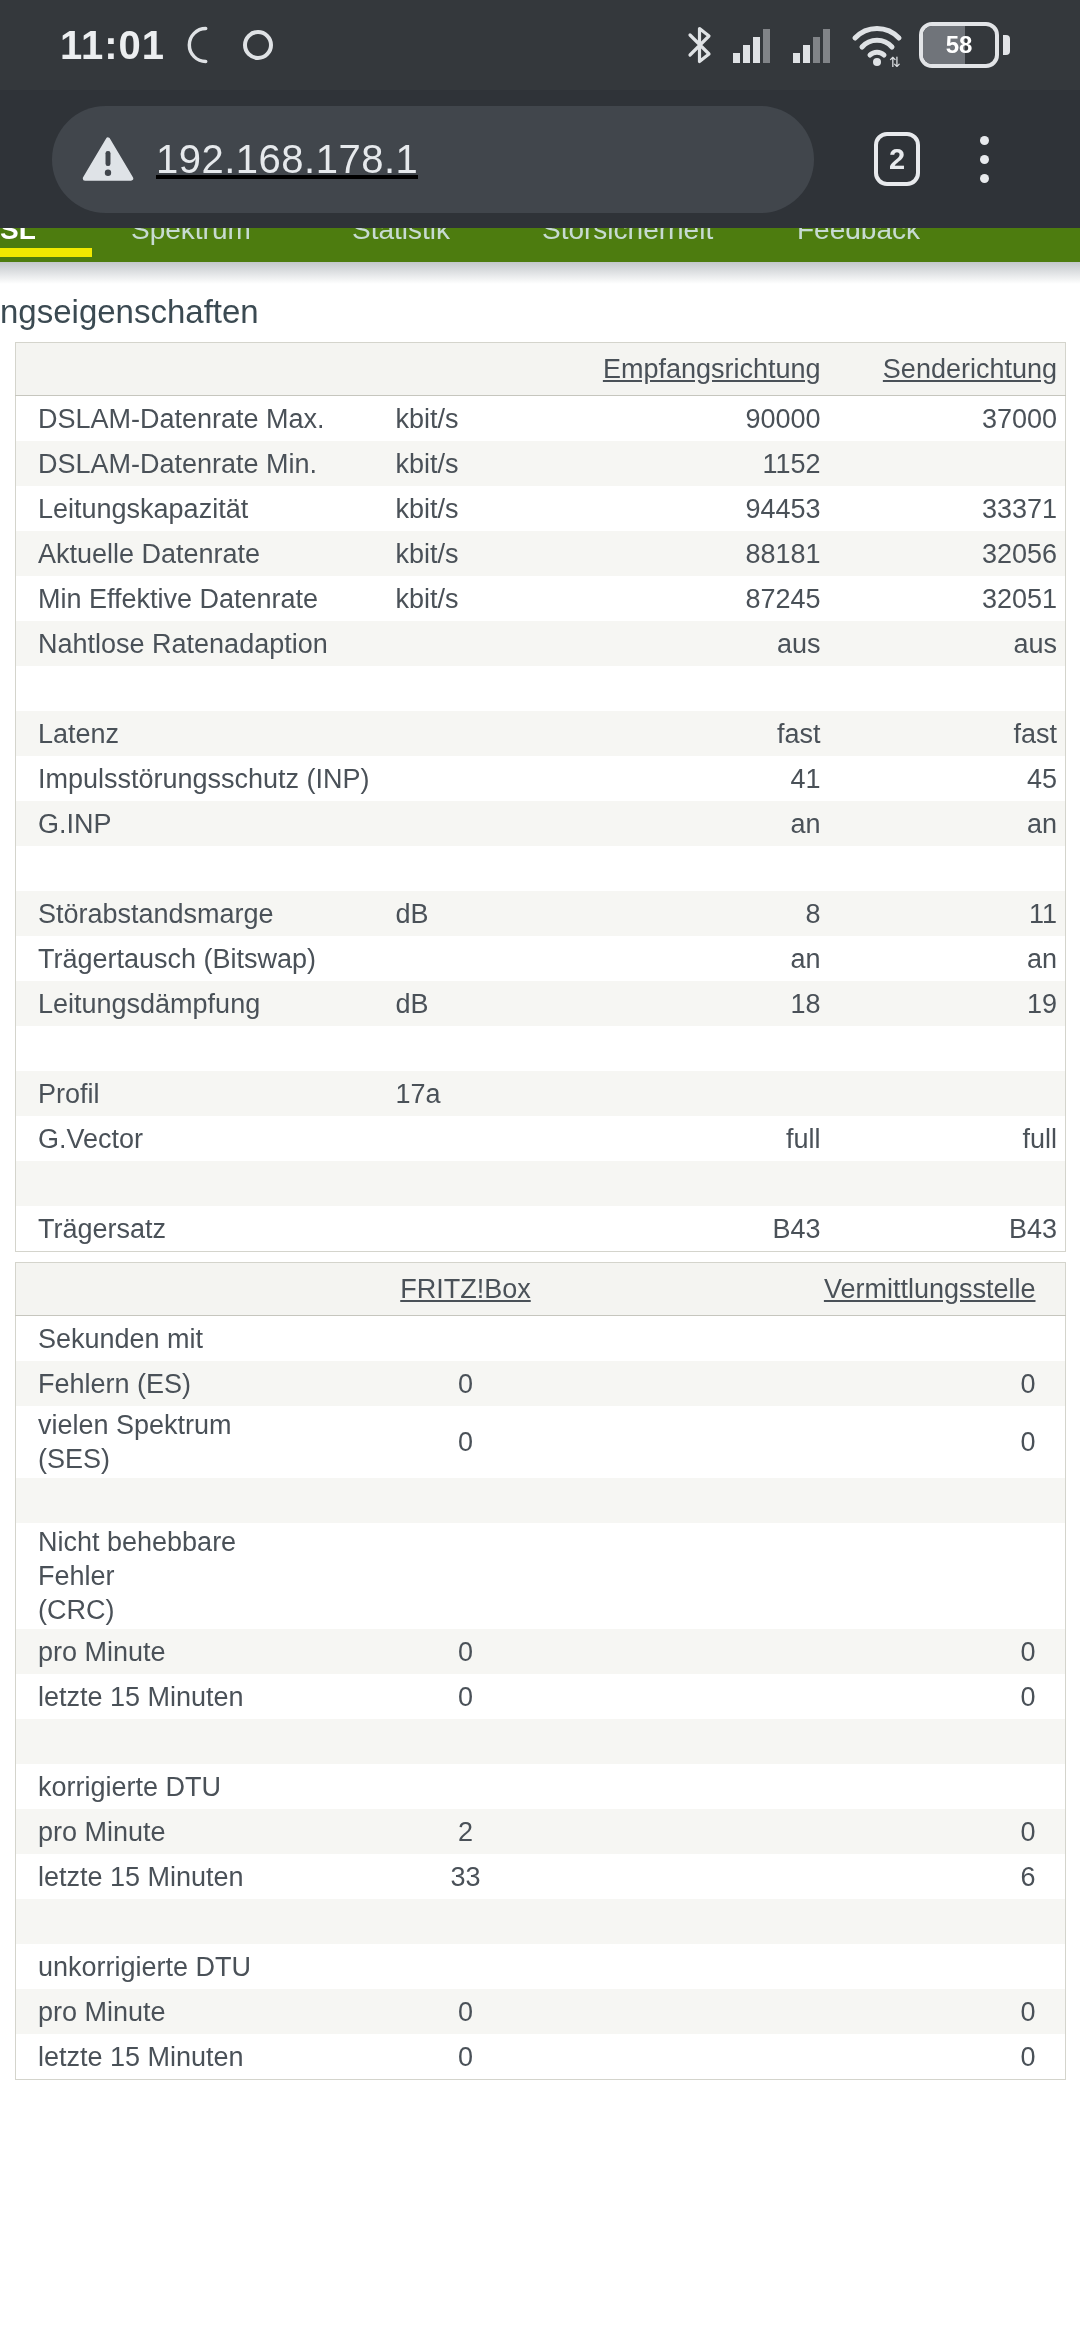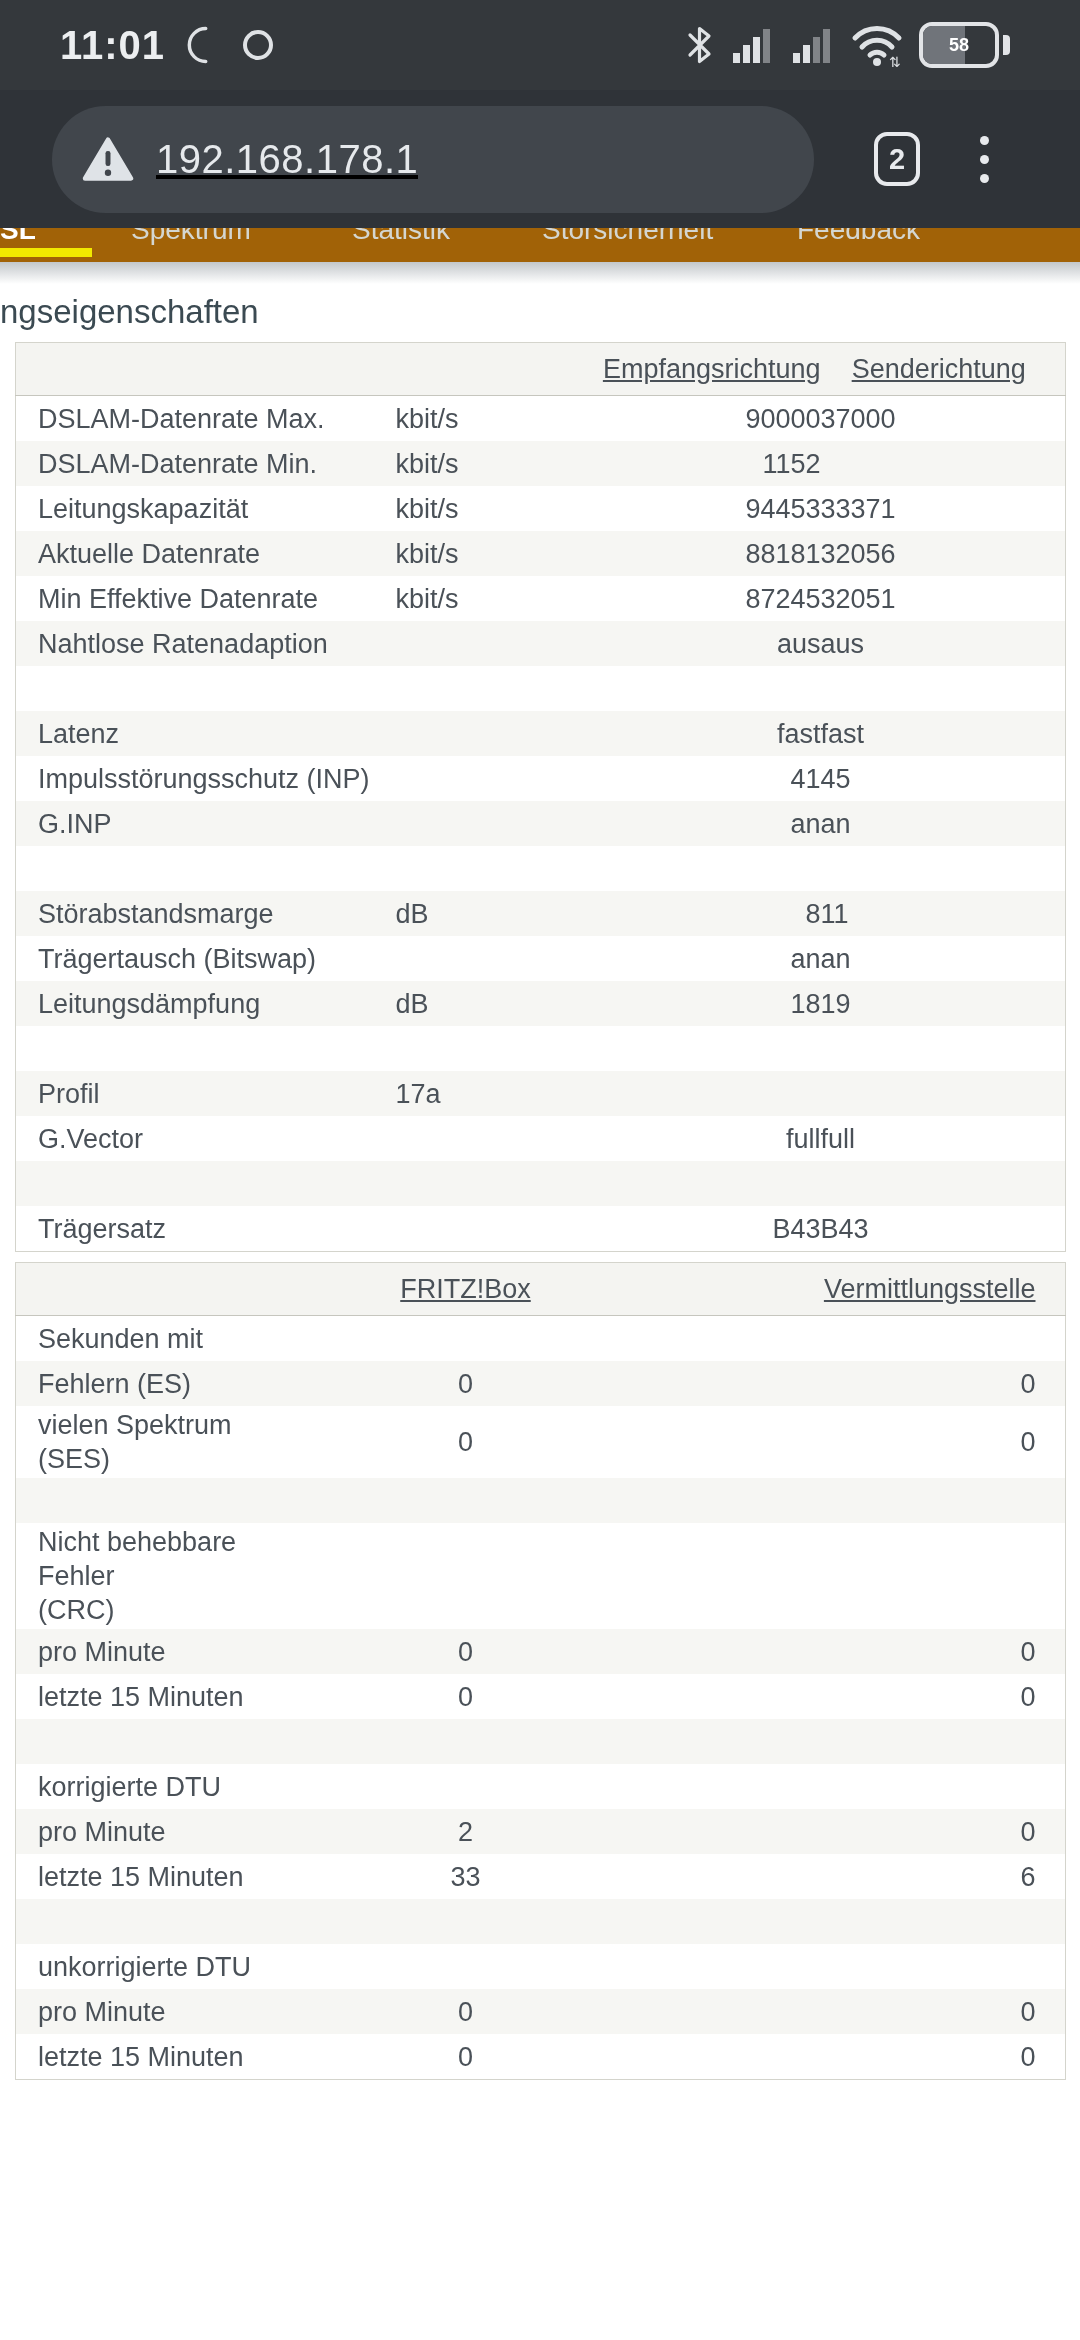--- a/index.html
+++ b/index.html
@@ -8,52 +8,52 @@
 
   
   .statusbar{height:90px;background:#34383c;display:flex;align-items:center;padding:0 70px 0 60px;box-sizing:border-box;}
   .sb-left{display:flex;align-items:center;gap:20px;}
   .sb-time{color:#eceef0;font-size:40px;font-weight:700;letter-spacing:1px;}
   .sb-right{margin-left:auto;display:flex;align-items:center;gap:16px;}
   .ring-icon{width:30px;height:30px;border:4px solid #dfe2e5;border-radius:50%;box-sizing:border-box;}
   .sb-svg{display:block;}
   .battery{position:relative;width:80px;height:46px;border:4px solid #e2e4e7;border-radius:13px;box-sizing:border-box;overflow:hidden;}
   .battery-fill{position:absolute;left:0;top:0;bottom:0;width:58%;background:#70747a;}
-  .battery-num{position:absolute;inset:0;display:flex;align-items:center;justify-content:center;color:#fff;font-size:18px;font-weight:600;}
+  .battery-num{position:absolute;inset:0;display:flex;align-items:center;justify-content:center;color:#fff;font-size:24px;font-weight:600;}
   .battery-nub{width:7px;height:20px;background:#e2e4e7;border-radius:0 4px 4px 0;margin-left:-12px;}
 
   
   .addressbar{height:138px;background:#2f3338;display:flex;align-items:center;padding:0 28px 0 52px;box-sizing:border-box;}
   .urlpill{display:flex;align-items:center;gap:22px;width:762px;height:107px;background:#41464c;border-radius:54px;padding:0 30px;box-sizing:border-box;text-decoration:underline;}
   .url-text{color:#e6e9ec;font-size:40px;letter-spacing:.5px;white-space:nowrap;overflow:hidden;}
   .tabcount{margin-left:60px;width:46px;height:54px;border:4px solid #e8eaed;border-radius:13px;color:#e8eaed;font-size:29px;font-weight:700;display:flex;align-items:center;justify-content:center;box-sizing:border-box;}
   .menu-dots{margin-left:50px;display:flex;flex-direction:column;gap:10px;padding:10px;}
   .menu-dots i{width:9px;height:9px;border-radius:50%;background:#e8eaed;}
 
   
-  .bluebar{position:relative;height:34px;background:#a16207;overflow:hidden;}
+  .bluebar{position:relative;height:34px;background:#4d7c0f;overflow:hidden;}
   .bluebar ul{list-style:none;margin:0;padding:0;position:relative;height:100%;}
   .bluebar li{position:absolute;top:-18px;font-size:28px;line-height:40px;color:rgba(221,235,244,0.85);white-space:nowrap;}
   .bluebar li.active{color:#ffffff;font-weight:700;}
   .tab-0{left:0px;} .tab-1{left:131px;} .tab-2{left:352px;} .tab-3{left:542px;} .tab-4{left:797px;}
   .tab-underline{position:absolute;left:0;top:20px;width:92px;height:9px;background:#f2e900;}
   .bar-shadow{height:22px;background:linear-gradient(to bottom, rgba(55,70,82,0.30), rgba(255,255,255,0));}
 
   
   h1.pagetitle{margin:8px 0 0 0;font-size:33px;line-height:40px;font-weight:400;color:#3b4a52;}
   table.ftable{border-collapse:collapse;margin:10px 15px 0 15px;width:1050px;table-layout:fixed;border:1px solid #d4d4cc;color:#4a5158;font-size:27px;}
   table.ftable thead tr{background:#f4f4f1;border-bottom:1px solid #c6c6be;text-decoration:underline;}
   table.ftable th{height:52px;font-weight:400;font-size:27px;color:#4a5158;padding:0;}
   table.ftable td{height:41px;padding:2px 0;line-height:34px;vertical-align:middle;overflow:hidden;}
   table.ftable td:first-child{padding-left:22px;white-space:pre-line;}
   table.ftable tbody tr:nth-child(even){background:#f6f6f3;}
   #t2{}
   
   #t1 th:nth-child(3), #t1 td:nth-child(3){text-align:right;}
-  #t1 th:nth-child(4), #t1 td:nth-child(4){padding-right:8px;}
+  #t1 th:nth-child(4), #t1 td:nth-child(4){text-align:right;padding-right:8px;}
   
   #t2 th:nth-child(2), #t2 td:nth-child(2){text-align:center;}
   #t2 th:nth-child(3), #t2 td:nth-child(3){text-align:right;}
 </style>
 </head>
 <body>
 
 <div class="screen">
 
   <div class="statusbar">

